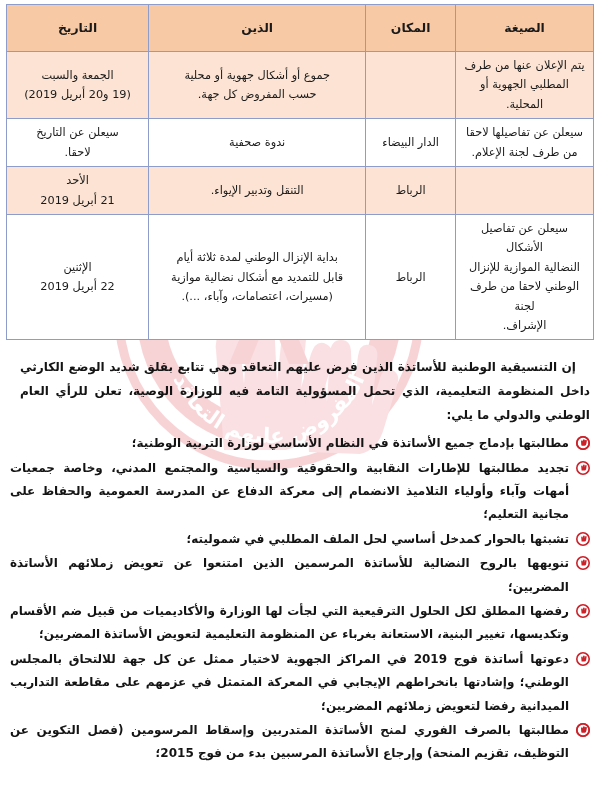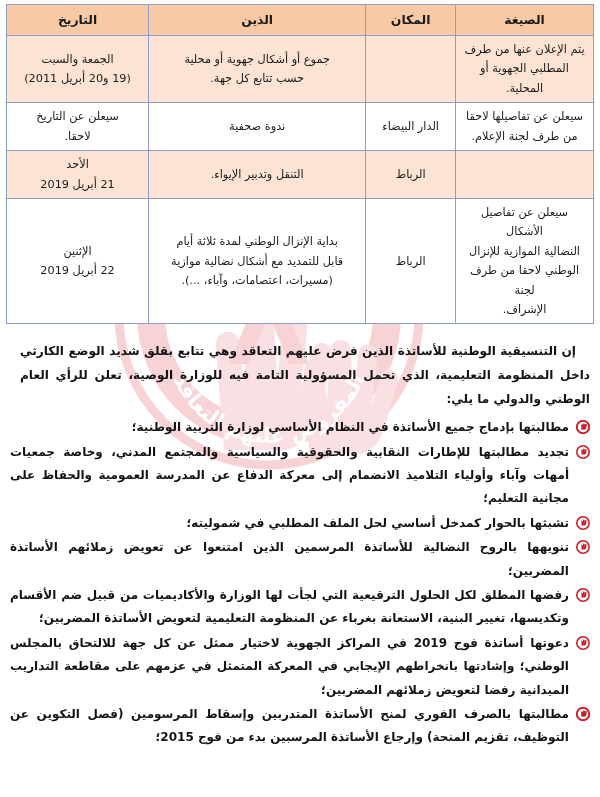--- a/index.html
+++ b/index.html
@@ -52,21 +52,21 @@
     font-size: 11.3px;
     line-height: 1.72;
     color: #1a1a1a;
     background-clip: padding-box;
   }
   table.schedule thead th {
     background: #f7c9a4;
     font-weight: bold;
     font-size: 12.4px;
     height: 30px;
-    padding: 0 5px;
+    padding: 8px 5px;
   }
   table.schedule tbody tr.shade td { background: #fce3d3; }
   table.schedule tbody tr.plain td { background: #ffffff; }
 
   col.c-date  { width: 24.2%; }
   col.c-step  { width: 37.0%; }
   col.c-place { width: 15.3%; }
   col.c-form  { width: 23.5%; }
 
   .cell-line { display: block; }
@@ -167,25 +167,25 @@
         <tr class="shade">
           <td>
             <span class="cell-line">يتم الإعلان عنها من طرف</span>
             <span class="cell-line">المطلبي الجهوية أو المحلية.</span>
           </td>
           <td>
             <span class="cell-line"></span>
           </td>
           <td>
             <span class="cell-line">جموع أو أشكال جهوية أو محلية</span>
-            <span class="cell-line">حسب تتابع كل جهة.</span>
+            <span class="cell-line">حسب المفروض كل جهة.</span>
           </td>
           <td>
             <span class="cell-line">الجمعة والسبت</span>
-            <span class="cell-line">(19 و20 أبريل 2011)</span>
+            <span class="cell-line">(19 و20 أبريل 2019)</span>
           </td>
         </tr>
 
         <tr class="plain">
           <td>
             <span class="cell-line">سيعلن عن تفاصيلها لاحقا</span>
             <span class="cell-line">من طرف لجنة الإعلام.</span>
           </td>
           <td>
             <span class="cell-line">الدار البيضاء</span>

